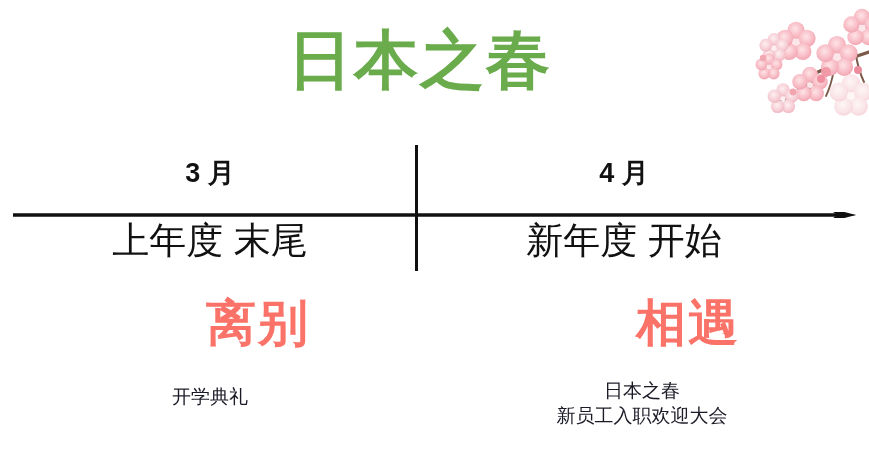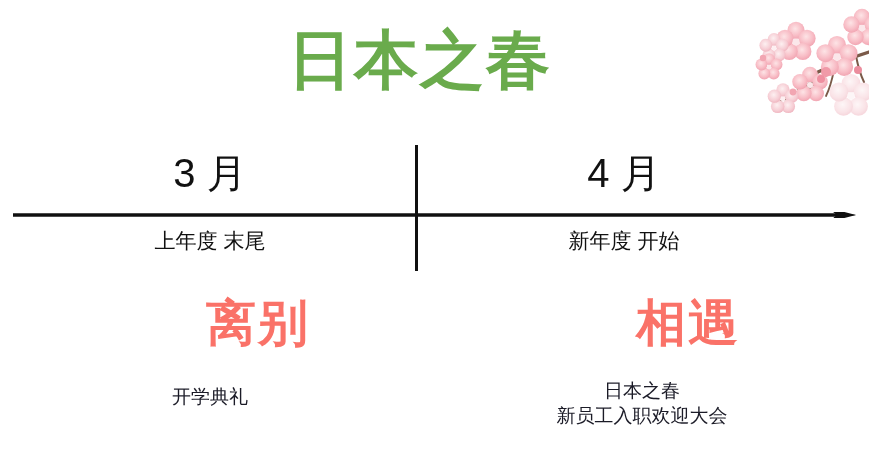--- a/index.html
+++ b/index.html
@@ -65,30 +65,30 @@
     position: absolute;
     width: 420px;
     text-align: center;
   }
   .col-left  { left: 0px; }
   .col-right { left: 414px; }
 
   .month {
     position: absolute;
     top: 148px;
-    font-size: 40px;
+    font-size: 27px;
     line-height: 50px;
     color: #111111;
-    font-weight: normal;
+    font-weight: bold;
     white-space: nowrap;
   }
   .period {
     position: absolute;
     top: 220px;
-    font-size: 21px;
+    font-size: 37px;
     line-height: 42px;
     color: #111111;
     white-space: nowrap;
   }
   .keyword {
     position: absolute;
     top: 292px;
     font-size: 50px;
     line-height: 62px;
     font-weight: bold;

